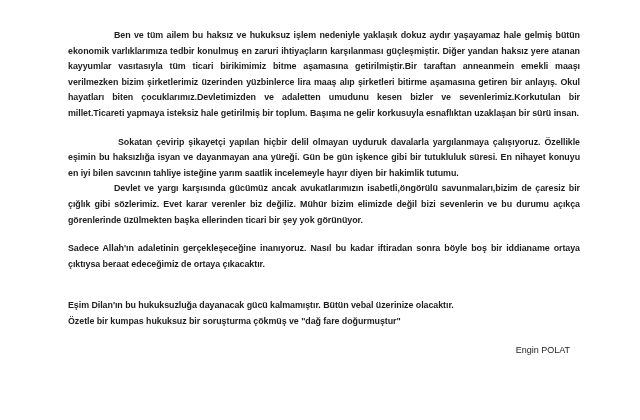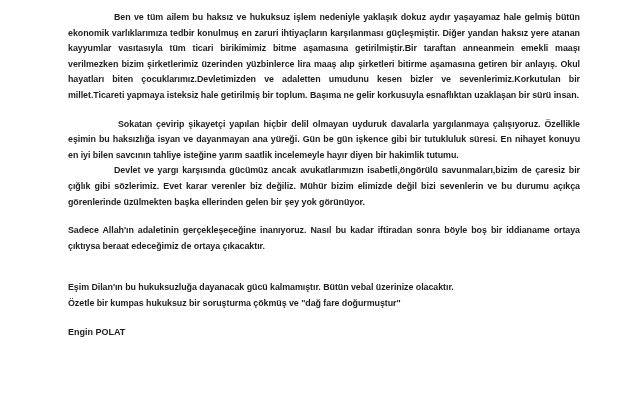--- a/index.html
+++ b/index.html
@@ -5,60 +5,60 @@
     html, body { margin: 0; padding: 0; background: #ffffff; }
     body {
       width: 640px; height: 420px; overflow: hidden;
       font-family: "Liberation Sans", sans-serif;
       color: #1e1e1e;
     }
     .page {
       position: relative;
       width: 640px; height: 313px;
       box-sizing: border-box;
-      padding: 10px 60px 0 68px;
+      padding: 28px 60px 0 68px;
     }
     .para {
       font-size: 8.9px;
       font-weight: bold;
       line-height: 15.6px;
       text-align: justify;
       margin: 0;
       letter-spacing: -0.05px;
     }
     .indent { text-indent: 46px; }
     .indent2 { text-indent: 50px; }
     .gap { height: 13px; }
     .left { text-align: left; }
     .spell {
       text-decoration: underline wavy #d0312d;
       text-underline-offset: 2px;
       text-decoration-thickness: 1px;
     }
     .signature {
-      text-align: left;
+      text-align: right;
       font-size: 9px;
-      font-weight: bold;
+      font-weight: normal;
       margin-top: 15px;
       padding-right: 10px;
     }
   </style>
 </head>
 <body>
 
 <div class="page">
 
   <p class="para indent">Ben ve tüm ailem bu haksız ve hukuksuz işlem nedeniyle yaklaşık dokuz aydır yaşayamaz hale gelmiş bütün ekonomik varlıklarımıza tedbir konulmuş en zaruri ihtiyaçların karşılanması güçleşmiştir. Diğer yandan haksız yere atanan kayyumlar vasıtasıyla tüm ticari birikimimiz bitme aşamasına getirilmiştir.Bir taraftan anneanmein emekli maaşı verilmezken bizim şirketlerimiz üzerinden yüzbinlerce lira maaş alıp şirketleri bitirme aşamasına getiren bir anlayış. Okul hayatları biten çocuklarımız.Devletimizden ve adaletten umudunu kesen bizler ve sevenlerimiz.Korkutulan bir millet.Ticareti yapmaya isteksiz hale getirilmiş bir toplum. Başıma ne gelir korkusuyla esnaflıktan uzaklaşan bir sürü insan.</p>
 
   <div class="gap"></div>
 
   <p class="para indent2">Sokatan çevirip şikayetçi yapılan hiçbir delil olmayan uyduruk davalarla yargılanmaya çalışıyoruz. Özellikle eşimin bu haksızlığa isyan ve dayanmayan ana yüreği. Gün be gün işkence gibi bir tutukluluk süresi. En nihayet konuyu en iyi bilen savcının tahliye isteğine yarım saatlik incelemeyle hayır diyen bir hakimlik tutumu.</p>
 
 
-  <p class="para indent">Devlet ve yargı karşısında gücümüz ancak avukatlarımızın isabetli,öngörülü savunmaları,bizim de çaresiz bir çığlık gibi sözlerimiz. Evet karar verenler biz değiliz. Mühür bizim elimizde değil bizi sevenlerin ve bu durumu açıkça görenlerinde üzülmekten başka ellerinden gelen bir şey yok görünüyor.</p>
+  <p class="para indent">Devlet ve yargı karşısında gücümüz ancak avukatlarımızın isabetli,öngörülü savunmaları,bizim de çaresiz bir çığlık gibi sözlerimiz. Evet karar verenler biz değiliz. Mühür bizim elimizde değil bizi sevenlerin ve bu durumu açıkça görenlerinde üzülmekten başka ellerinden ticari bir şey yok görünüyor.</p>
 
   <div class="gap"></div>
 
   <p class="para">Sadece Allah'ın adaletinin gerçekleşeceğine inanıyoruz. Nasıl bu kadar iftiradan sonra böyle boş bir iddianame ortaya çıktıysa beraat edeceğimiz de ortaya çıkacaktır.</p>
 
   <div class="gap"></div>
 
 
   <div class="gap"></div>
 

